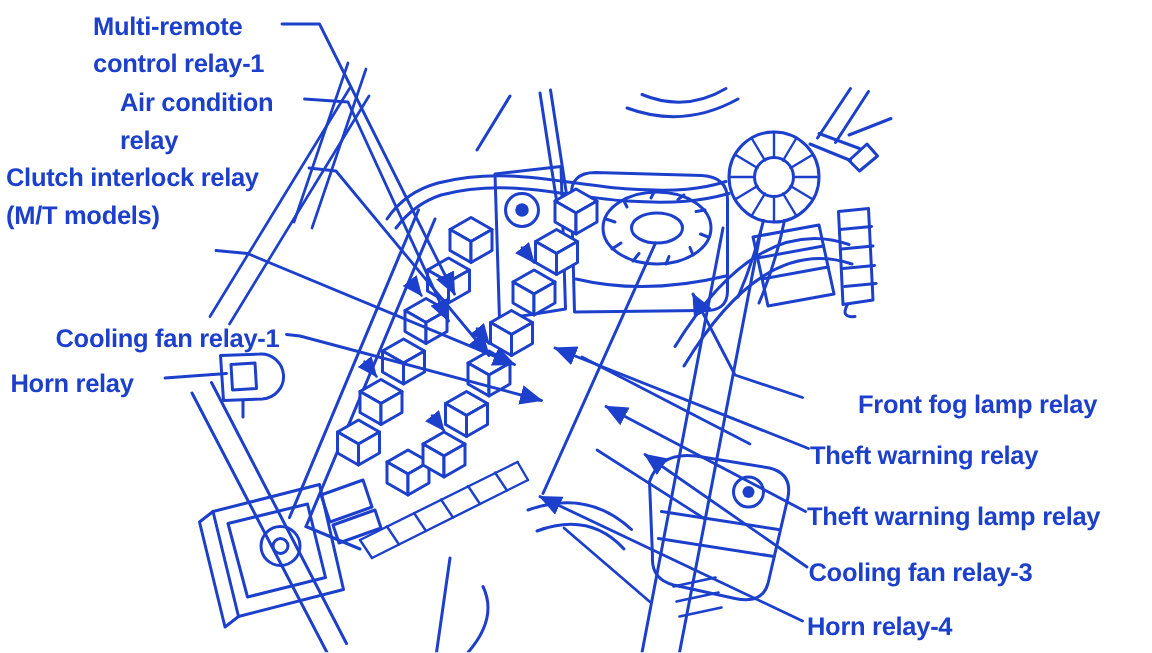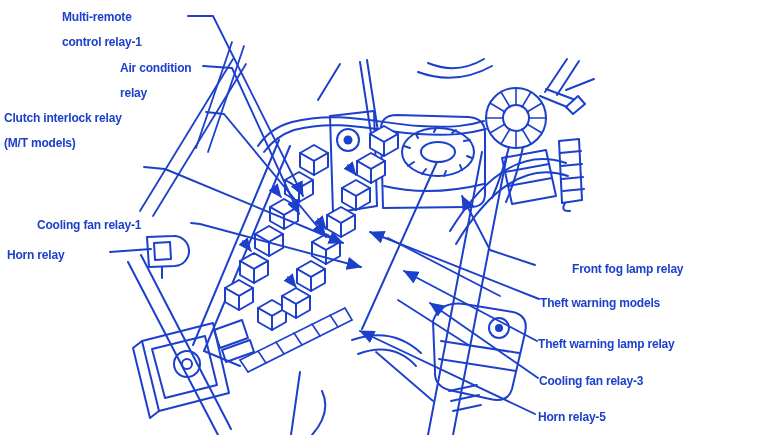--- a/index.html
+++ b/index.html
@@ -8,21 +8,21 @@
     width:768px;height:435px;
     background:#ffffff;
     overflow:hidden;
     font-family:"Liberation Sans", sans-serif;
   }
   #art{position:absolute;left:0;top:0;}
   .label{
     position:absolute;
     color:#1c40cc;
     font-weight:bold;
-    font-size:12px;
+    font-size:17px;
     line-height:25px;
     letter-spacing:-0.2px;
     white-space:pre-line;
     user-select:none;
   }
 </style>
 </head>
 <body>
 
 <div id="stage">
@@ -235,26 +235,26 @@
       <path d="M243,241 L251,251" marker-end="url(#ah)"></path>
       <path d="M273,187 L281,197" marker-end="url(#ah)"></path>
       <path d="M318,219 L326,229" marker-end="url(#ah)"></path>
       <path d="M348,165 L356,175" marker-end="url(#ah)"></path>
       <path d="M288,277 L296,287" marker-end="url(#ah)"></path>
     </g>
   </svg>
 
   <div class="label" style="left:62px;top:5px;">Multi-remote
 control relay-1</div>
-  <div class="label" style="left:80px;top:56px;margin-left:40px;">Air condition
+  <div class="label" style="left:80px;top:56px;">Air condition
 relay</div>
   <div class="label" style="left:4px;top:106px;">Clutch interlock relay
 (M/T models)</div>
   <div class="label" style="left:5px;top:213px;margin-left:32px;">Cooling fan relay-1</div>
   <div class="label" style="left:7px;top:243px;text-align:right;">Horn relay</div>
 
   <div class="label" style="left:537px;top:257px;margin-left:35px;">Front fog lamp relay</div>
-  <div class="label" style="left:540px;top:291px;">Theft warning models</div>
+  <div class="label" style="left:540px;top:291px;">Theft warning relay</div>
   <div class="label" style="left:538px;top:332px;">Theft warning lamp relay</div>
   <div class="label" style="left:539px;top:369px;">Cooling fan relay-3</div>
-  <div class="label" style="left:538px;top:405px;">Horn relay-5</div>
+  <div class="label" style="left:538px;top:405px;">Horn relay-4</div>
 
 </div>
 
 </body></html>

